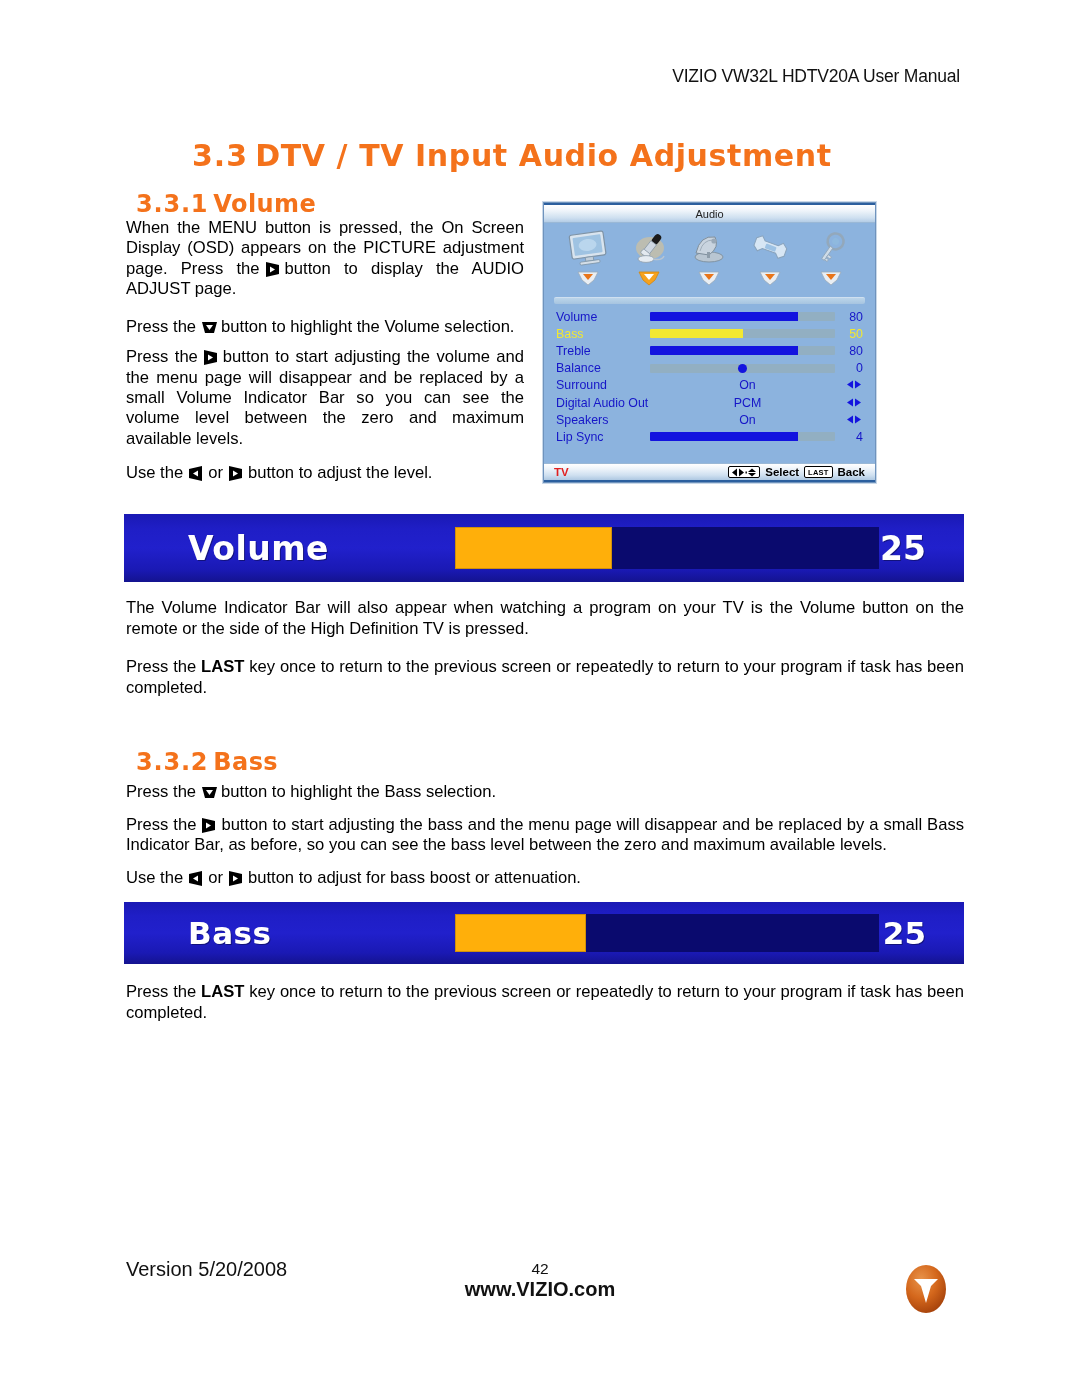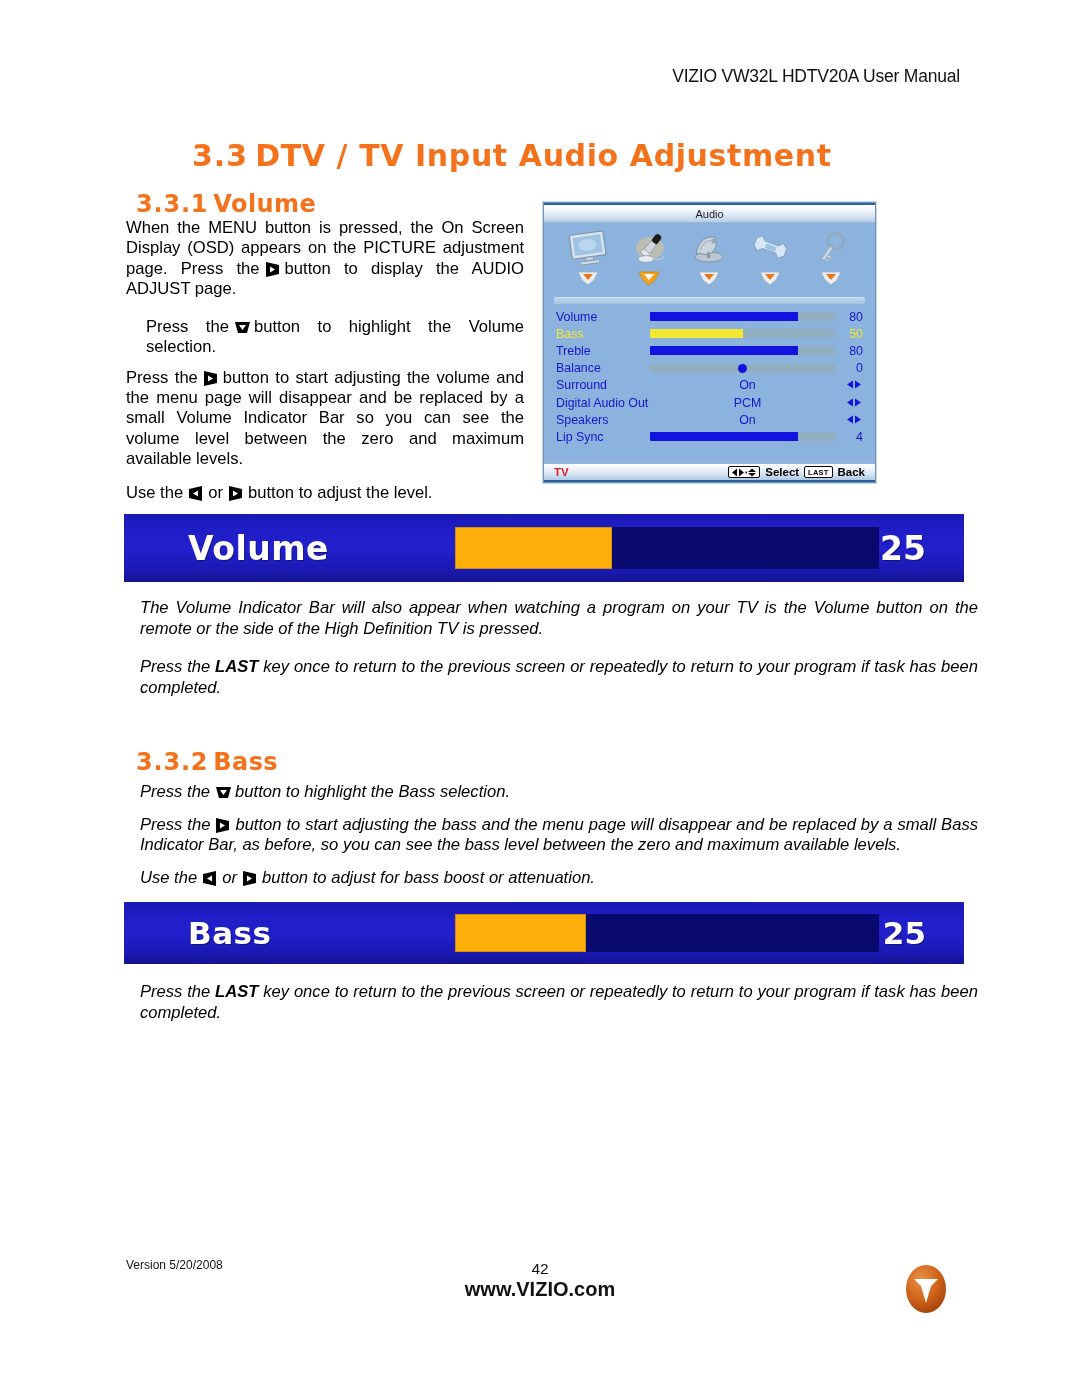--- a/index.html
+++ b/index.html
@@ -64,27 +64,26 @@
     line-height: 20.3px;
     color: #000;
     text-align: justify;
   }
   .col-left p { margin: 0 0 14px 0; }
   .col-left p.tight { margin-bottom: 10px; }
 
   
   .para-full {
     position: absolute;
-    left: 140px;
+    left: 126px;
     width: 838px;
     font-size: 16.6px;
     line-height: 20.5px;
     text-align: justify;
     color: #000;
-    font-style: italic;
   }
   .para-full p { margin: 0 0 12px 0; }
   #para-after-volume { top: 598px; }
   #bass-body         { top: 782px; }
   #para-last-bass    { top: 982px; }
   .para-full b, .col-left b { font-weight: 700; }
 
   
   .btn-ico {
     display: inline-block;
@@ -276,21 +275,21 @@
     font-family: "DejaVu Sans", sans-serif;
     text-shadow: 1px 1px 0 rgba(0,0,0,0.35);
   }
   #ind-bass .ind-value { font-size: 31px; }
 
   
   .footer-version {
     position: absolute;
     left: 126px;
     top: 1258px;
-    font-size: 12px;
+    font-size: 20px;
     color: #111;
   }
   .footer-center {
     position: absolute;
     left: 0; right: 0;
     top: 1258px;
     text-align: center;
     font-size: 15px;
     line-height: 21px;
     color: #111;
@@ -321,21 +320,21 @@
 <div class="h-sub" id="h-bass">
   <span class="num">3.3.2</span><span>Bass</span>
 </div>
 
 <div class="col-left">
   <p><span>When the MENU button is pressed, the On Screen Display (OSD) appears on the PICTURE adjustment page.  Press the</span><span class="btn-ico"><svg width="19" height="17" viewBox="0 0 19 17">
           <path d="M3 1 L16 4 L16 13 L3 16 Z" fill="#000"></path>
           <path d="M7 5.5 L12 8.5 L7 11.5 Z" fill="#fff"></path>
         </svg></span><span>button to display the AUDIO ADJUST page.</span></p>
 
-  <p class="tight" style="margin-top:18px;margin-left:20px;"><span>Press the</span><span class="btn-ico"><svg width="21" height="17" viewBox="0 0 21 17">
+  <p class="tight" style="margin-top:18px;"><span>Press the</span><span class="btn-ico"><svg width="21" height="17" viewBox="0 0 21 17">
           <path d="M3 3 L18 3 L15 14 L6 14 Z" fill="#000"></path>
           <path d="M7 6 L14 6 L10.5 11 Z" fill="#fff"></path>
         </svg></span><span>button to highlight the Volume selection.</span></p>
 
   <p><span>Press the</span><span class="btn-ico"><svg width="19" height="17" viewBox="0 0 19 17">
           <path d="M3 1 L16 4 L16 13 L3 16 Z" fill="#000"></path>
           <path d="M7 5.5 L12 8.5 L7 11.5 Z" fill="#fff"></path>
         </svg></span><span>button to start adjusting the volume and the menu page will disappear and be replaced by a small Volume Indicator Bar so you can see the volume level between the zero and maximum available levels.</span></p>
 
   <p style="text-align:left;"><span>Use the</span><span class="btn-ico"><svg width="19" height="17" viewBox="0 0 19 17">

